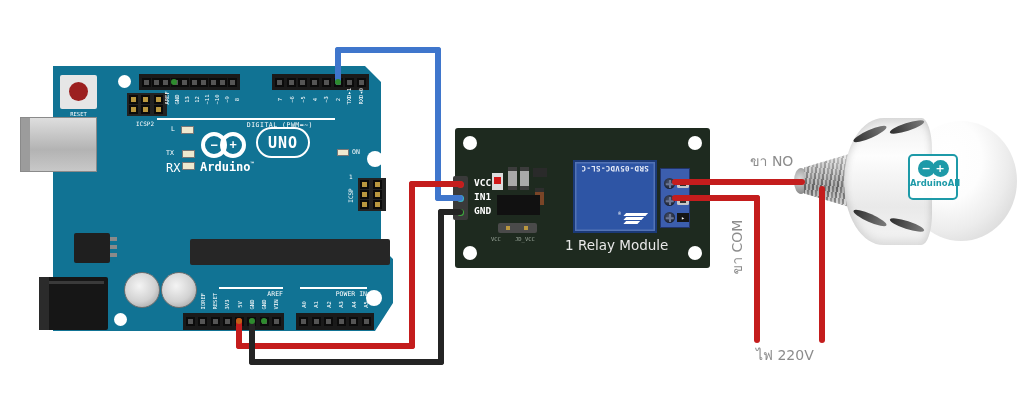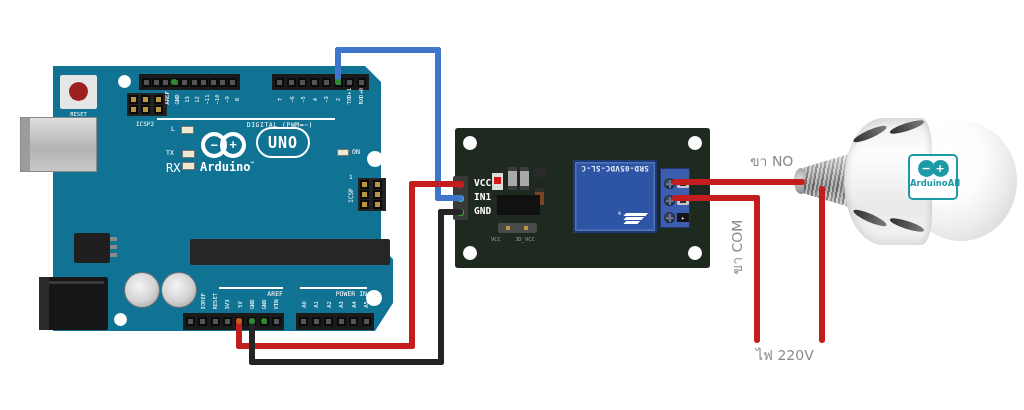--- a/index.html
+++ b/index.html
@@ -286,20 +286,21 @@
 
     <div class="terminal">
       <div class="screw" style="top:9px;"></div>
       <div class="screw" style="top:26px;"></div>
       <div class="screw" style="top:43px;"></div>
       <div class="slot" style="top:10px;"></div>
       <div class="slot" style="top:27px;"></div>
       <div class="abs" style="left:16px;top:44px;width:12px;height:9px;background:#151515;color:#fff;font-size:6px;line-height:9px;text-align:center;">▸</div>
     </div>
 
+    <div class="abs" style="left:110px;top:109px;width:110px;color:#e8e8e8;font-size:13.5px;font-family:'DejaVu Sans',sans-serif;">1 Relay Module</div>
   </div>
 
   <div class="bulb">
     <div class="bulb-tip"></div>
     <div class="bulb-screw"></div>
     <div class="bulb-dome"></div>
     <div class="bulb-heatsink"></div>
     <div class="vent" style="left:62px;top:20px;transform:rotate(-24deg);"></div>
     <div class="vent" style="left:99px;top:13px;transform:rotate(-18deg);"></div>
     <div class="vent" style="left:62px;top:104px;transform:rotate(24deg);"></div>

